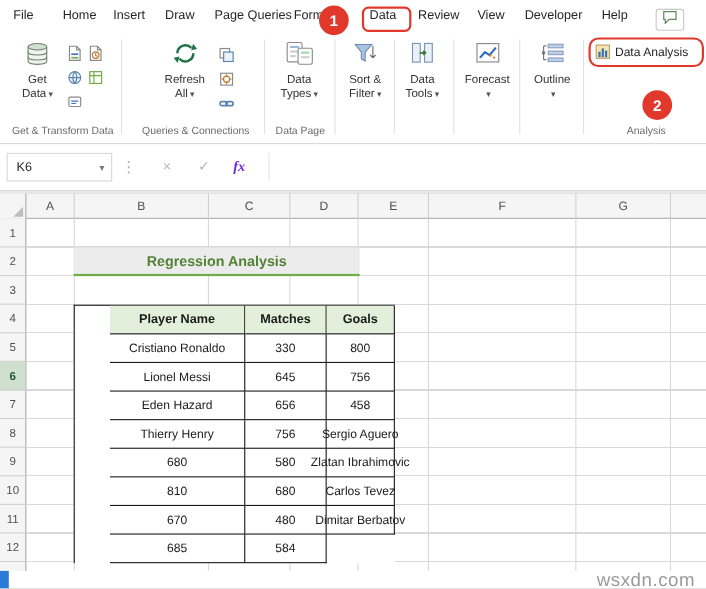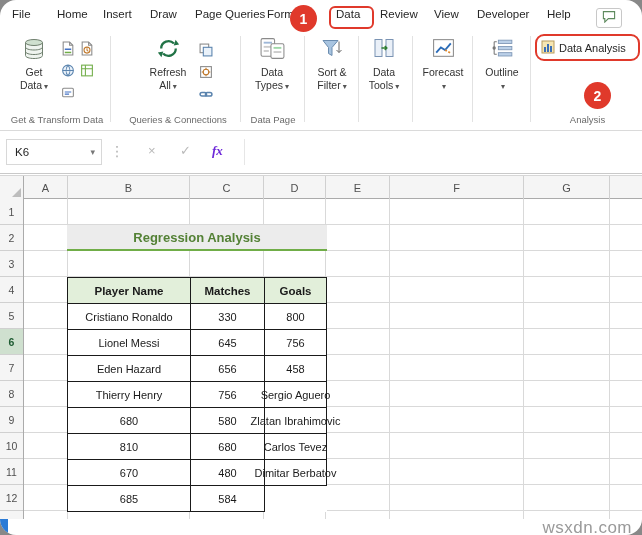--- a/index.html
+++ b/index.html
@@ -1,18 +1,18 @@
 <!DOCTYPE html>
 <html><head>
 <meta charset="utf-8">
 <style>
   * { margin:0; padding:0; box-sizing:border-box; }
   body { background:#888; }
   .stage { position:relative; width:642px; height:535px; background:#fff;
-           font-family:"Liberation Sans", sans-serif; overflow:hidden;border-radius:16px; }
+           font-family:"Liberation Sans", sans-serif; overflow:hidden; }
 
   
   .tab { position:absolute; top:8px; font-size:11.5px; color:#262626; white-space:nowrap; cursor:default; }
   .comment-btn { position:absolute; left:596px; top:8px; width:26px; height:20px; border:1px solid #c8c8c8;
                  border-radius:3px; display:flex; align-items:center; justify-content:center; background:#fff; }
 
   
   .ann-circle { position:absolute; width:27px; height:27px; border-radius:50%; background:#E0392B;
                 color:#fff; font-weight:bold; font-size:14px; display:flex; align-items:center;
                 justify-content:center; z-index:60; }
@@ -57,21 +57,21 @@
   .gridlines { position:absolute; left:24px; top:199px; width:618px; height:320px;
                background:repeating-linear-gradient(to bottom, transparent 0 25px, #D9D9D9 25px 26px); }
   .vline { position:absolute; top:199px; width:1px; height:320px; background:#D9D9D9; }
 
   
   .title-block { position:absolute; left:67px; top:225px; width:260px; height:26px; background:#ECECEC;
                  border-bottom:2px solid #70AD47; display:flex; align-items:center; justify-content:center;
                  font-size:13px; font-weight:bold; color:#538135; z-index:5; }
   .datatable { position:absolute; left:67px; top:277px; display:inline-grid;
                grid-template-columns:123px 74px 62px; grid-auto-rows:26px;
-               border-top:1px solid #1a1a1a; border-left:1px solid #1a1a1a; background:#fff; z-index:5; }
+               border-top:1px solid #1a1a1a; border-left:1px solid #1a1a1a; background:#fff; z-index:5;padding-left:32px; }
   .tcell { border-right:1px solid #1a1a1a; border-bottom:1px solid #1a1a1a; font-size:11px; color:#1a1a1a;
            display:flex; align-items:center; justify-content:center; white-space:nowrap; }
   .tcell.hdr { background:#E2EFDA; font-weight:bold; font-size:11.5px; }
 
   
   .watermark { position:absolute; right:10px; top:518px; font-size:17px; color:#9A9A9A; letter-spacing:0.5px; }
   .blue-frag { position:absolute; left:0; top:519px; width:8px; height:16px; background:#2B7BD6; }
 </style>
 </head>
 <body>

